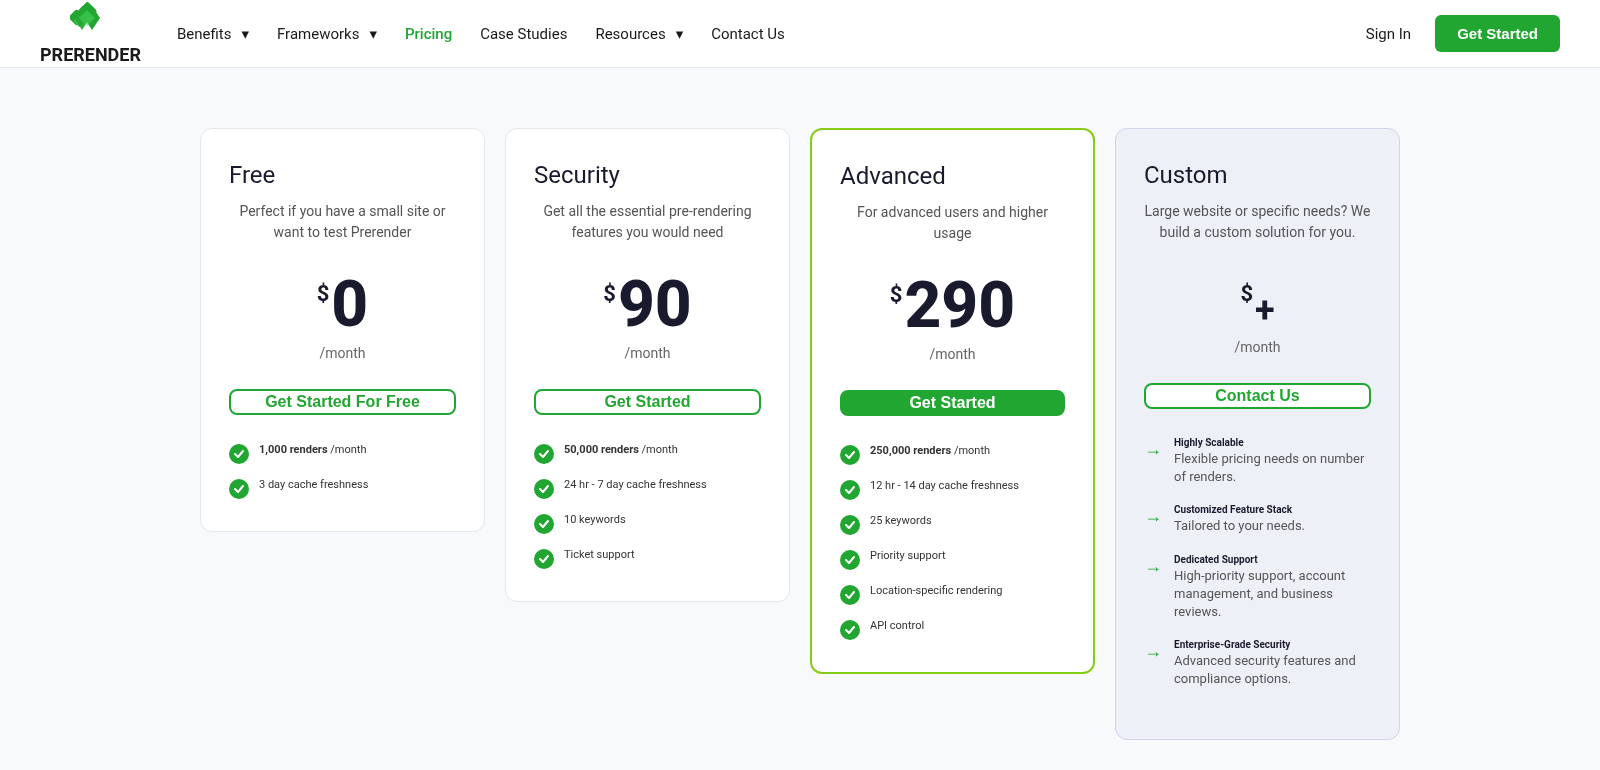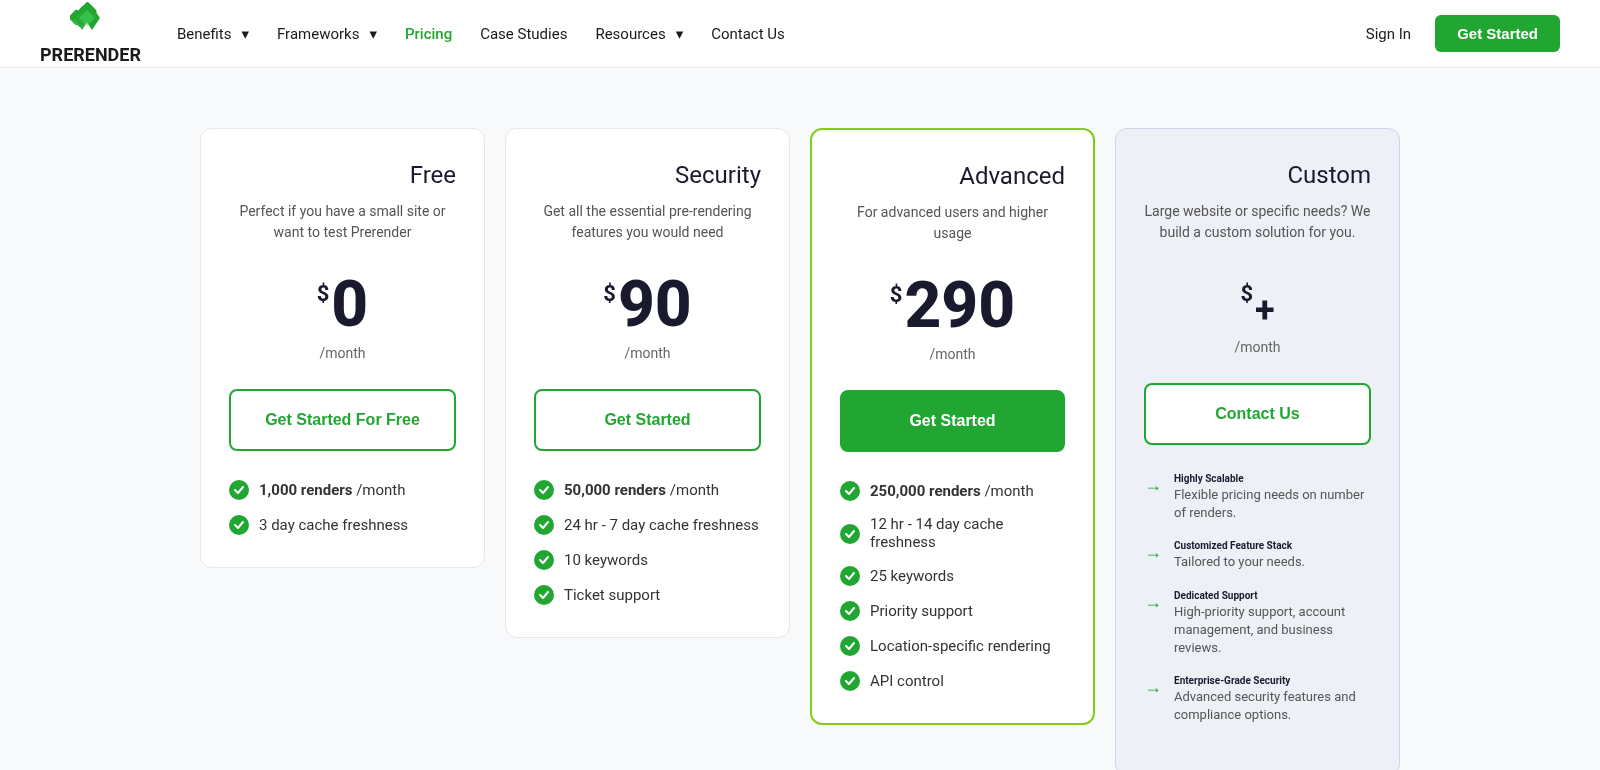--- a/index.html
+++ b/index.html
@@ -64,21 +64,21 @@
       border: 2px solid #84cc16;
     }
     .card.custom {
       background: #eef0f7;
       border-color: #d0d4e8;
     }
 
     .card-title {
       font-size: 24px;
       font-weight: 400;
-      text-align: right;
+      text-align: left;
       color: #1a1a2e;
       margin-bottom: 12px;
     }
     .card-desc {
       font-size: 14px;
       color: #555;
       text-align: center;
       line-height: 1.5;
       min-height: 48px;
       margin-bottom: 24px;
@@ -115,40 +115,40 @@
       text-align: center;
       font-size: 14px;
       color: #666;
       margin-bottom: 28px;
     }
 
     
     .cta-btn {
       display: block;
       width: 100%;
-      padding: 20px;
+      padding: 2px;
       border-radius: 8px;
       font-size: 16px;
       font-weight: 600;
       cursor: pointer;
       text-align: center;
       border: 2px solid #22a632;
       background: #fff;
       color: #22a632;
       margin-bottom: 28px;
     }
     .cta-btn.filled {
       background: #22a632;
       color: #fff;
       border-color: #22a632;
     }
 
     
     .feature-list { list-style: none; display: flex; flex-direction: column; gap: 14px; }
-    .feature-item { display: flex; align-items: center; gap: 10px; font-size: 15px; color: #333; }
+    .feature-item { display: flex; align-items: flex-start; gap: 10px; font-size: 11px; color: #333; }
     .check-icon {
       width: 20px;
       height: 20px;
       border-radius: 50%;
       background: #22a632;
       display: flex;
       align-items: center;
       justify-content: center;
       flex-shrink: 0;
       margin-top: 1px;

